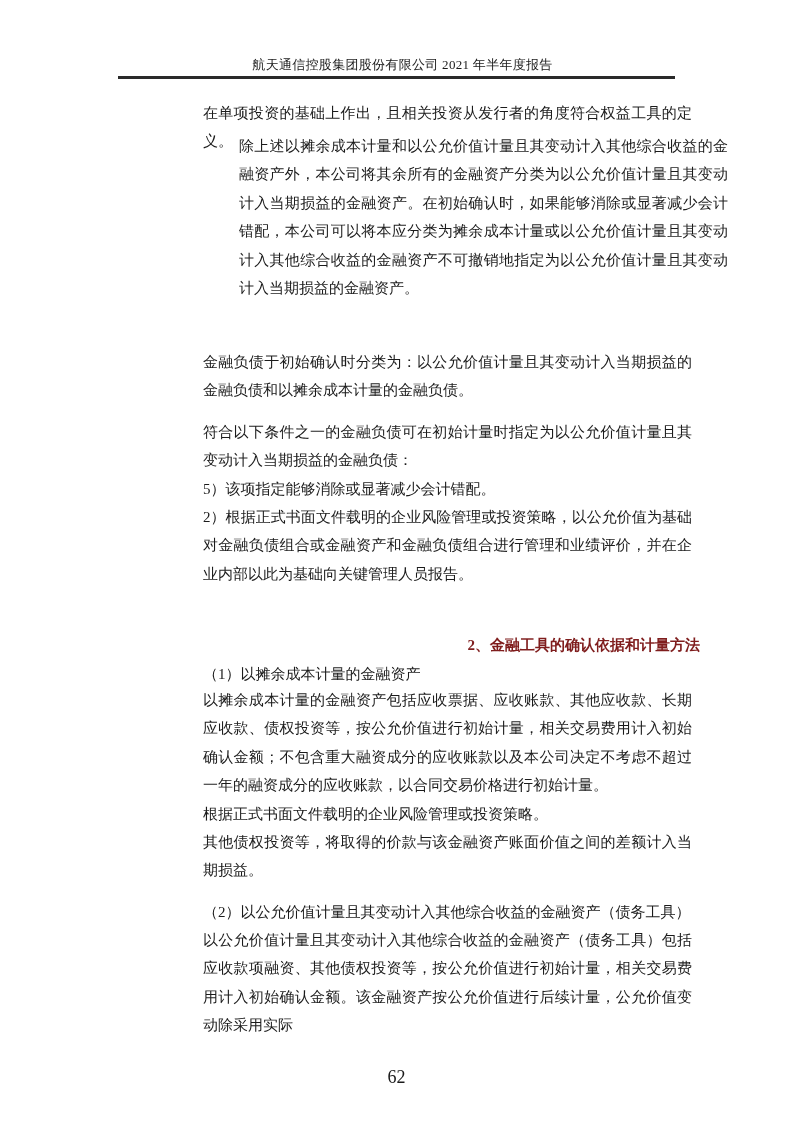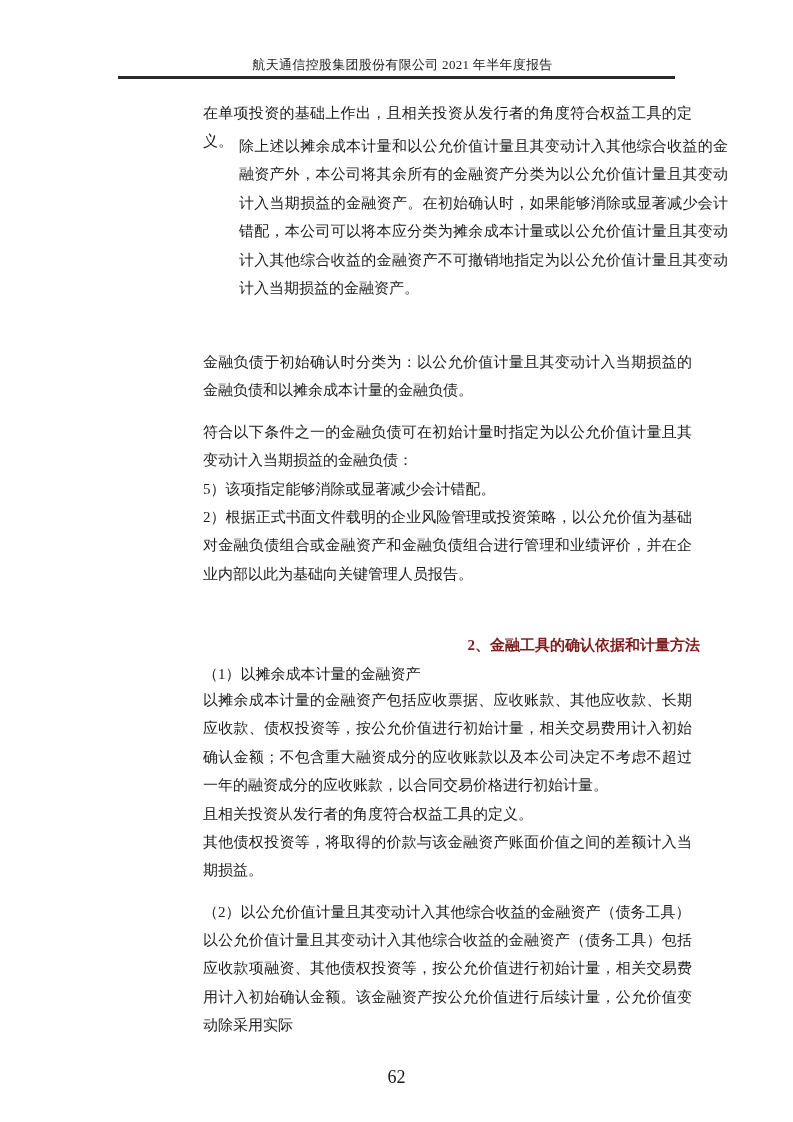--- a/index.html
+++ b/index.html
@@ -78,21 +78,21 @@
 
 
   <div class="b-heading">
     <span class="h-num">2、</span><span>金融工具的确认依据和计量方法</span>
   </div>
 
   <div class="blk b-sub1">（1）以摊余成本计量的金融资产</div>
 
   <div class="blk b-p5">以摊余成本计量的金融资产包括应收票据、应收账款、其他应收款、长期应收款、债权投资等，按公允价值进行初始计量，相关交易费用计入初始确认金额；不包含重大融资成分的应收账款以及本公司决定不考虑不超过一年的融资成分的应收账款，以合同交易价格进行初始计量。</div>
 
-  <div class="blk b-p6">且相关投资从发行者的角度符合权益工具的定义。</div>
+  <div class="blk b-p6">根据正式书面文件载明的企业风险管理或投资策略。</div>
 
   <div class="blk b-p7">其他债权投资等，将取得的价款与该金融资产账面价值之间的差额计入当期损益。</div>
 
   <div class="blk b-sub2">（2）以公允价值计量且其变动计入其他综合收益的金融资产（债务工具）</div>
 
   <div class="blk b-p8">以公允价值计量且其变动计入其他综合收益的金融资产（债务工具）包括应收款项融资、其他债权投资等，按公允价值进行初始计量，相关交易费用计入初始确认金额。该金融资产按公允价值进行后续计量，公允价值变动除采用实际</div>
 
   <div class="footer-pagenum">62</div>
 
 </div>

